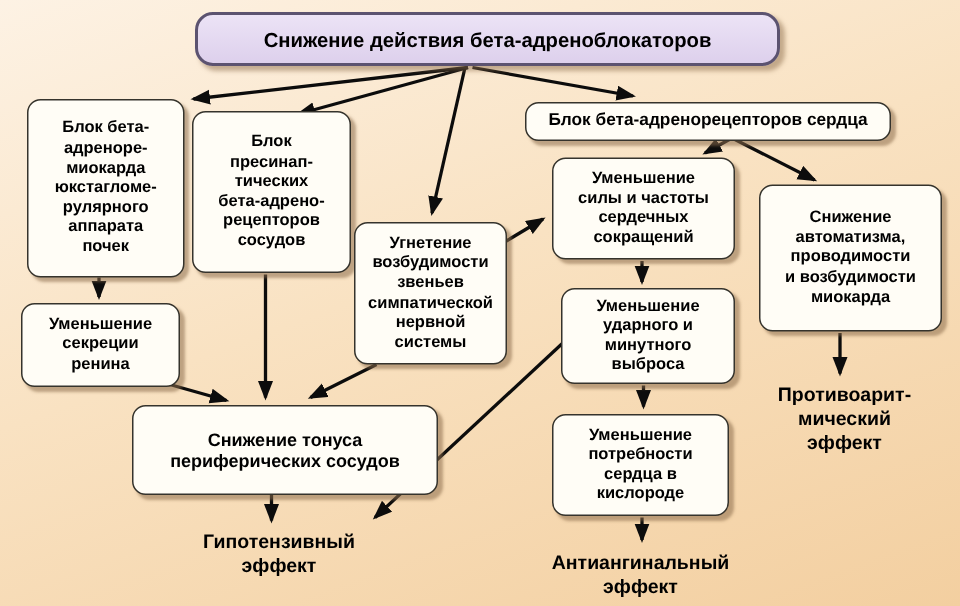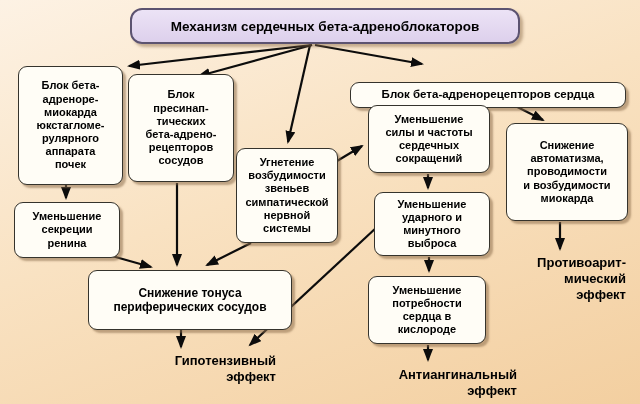--- a/index.html
+++ b/index.html
@@ -28,21 +28,21 @@
     background:linear-gradient(180deg,#ece3f6,#ddd0ec);
     border:2px solid #5c5370;
     border-radius:12px;
     box-shadow:3px 3px 3px rgba(141,110,76,0.5);
     display:flex;align-items:center;justify-content:center;
     font-weight:700;font-size:13.5px;color:#000;
     box-sizing:border-box;
   }
   .effect{
     position:absolute;z-index:2;
-    text-align:right;font-weight:700;color:#000;
+    text-align:center;font-weight:700;color:#000;
     font-size:13px;line-height:1.22;
   }
 </style>
 </head>
 <body>
 
 <div id="stage">
 
   <svg id="arrows" width="640" height="404" viewBox="0 0 640 404">
     <defs>
@@ -65,21 +65,21 @@
       <line x1="428" y1="174" x2="428" y2="188" marker-end="url(#ah)"></line>
       <line x1="429" y1="257" x2="429" y2="271" marker-end="url(#ah)"></line>
       <line x1="377" y1="227" x2="250" y2="345" marker-end="url(#ah)"></line>
       <line x1="181" y1="315" x2="181" y2="347" marker-end="url(#ah)"></line>
       <line x1="428" y1="345" x2="428" y2="360" marker-end="url(#ah)"></line>
       <line x1="560" y1="222" x2="560" y2="249" marker-end="url(#ah)"></line>
     </g>
   </svg>
 
   <div class="title-box" style="left:130px;top:8px;width:390px;height:36px">
-    <span class="t">Механизм сердечных бета-адреноблокаторов</span>
+    <span class="t">Снижение действия бета-адреноблокаторов</span>
   </div>
 
   <div class="box" style="left:18px;top:66px;width:105px;height:119px">
     <span class="t">Блок бета-
 адреноре-
 миокарда
 юкстагломе-
 рулярного
 аппарата
 почек</span>
@@ -87,21 +87,21 @@
 
   <div class="box" style="left:128px;top:74px;width:106px;height:108px">
     <span class="t">Блок
 пресинап-
 тических
 бета-адрено-
 рецепторов
 сосудов</span>
   </div>
 
-  <div class="box" style="left:350px;top:82px;width:276px;height:26px;font-size:11.5px">
+  <div class="box" style="left:350px;top:68px;width:244px;height:26px;font-size:11.5px">
     <span class="t">Блок бета-адренорецепторов сердца</span>
   </div>
 
   <div class="box" style="left:236px;top:148px;width:102px;height:95px">
     <span class="t">Угнетение
 возбудимости
 звеньев
 симпатической
 нервной
 системы</span>

